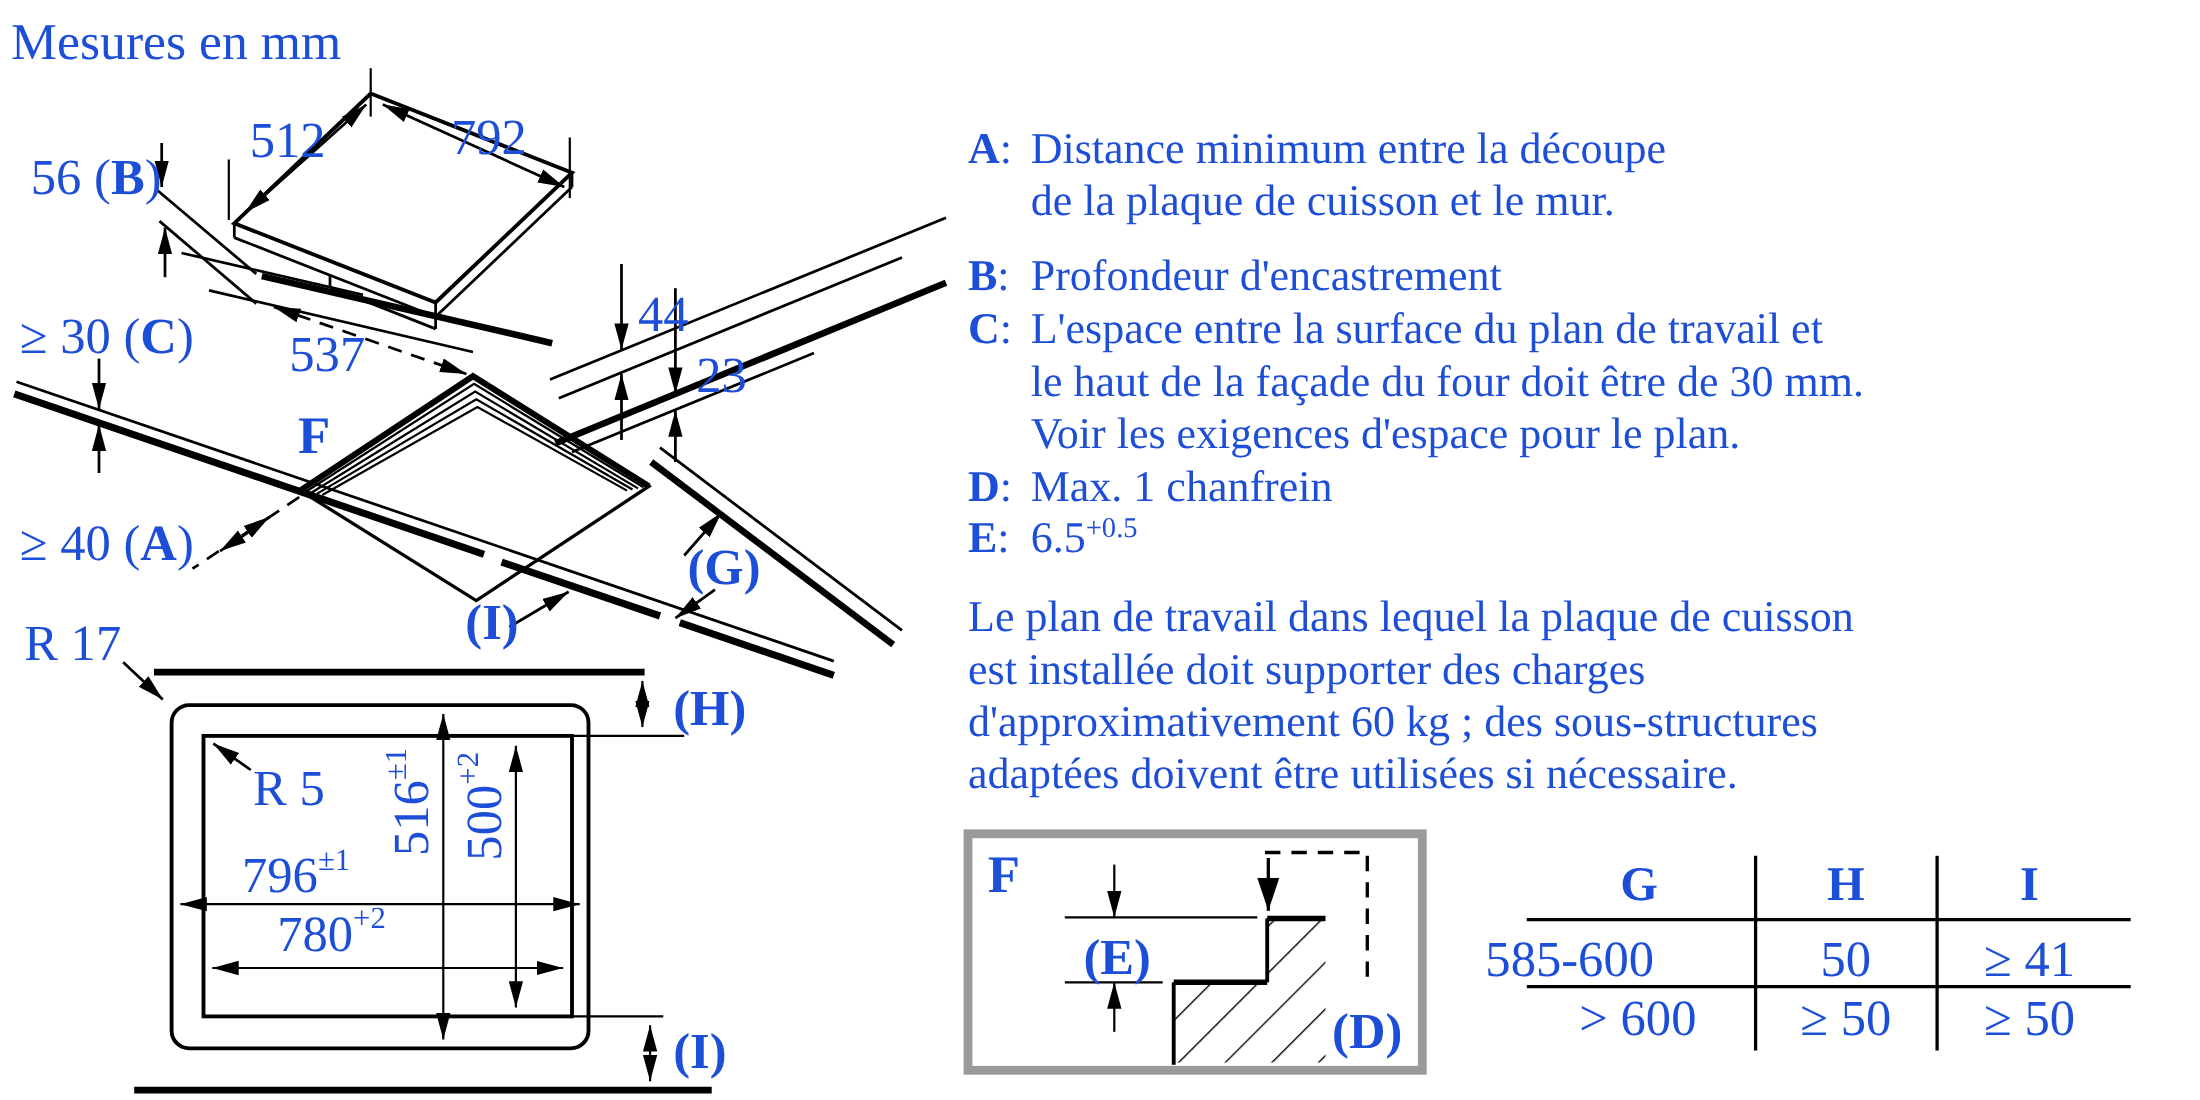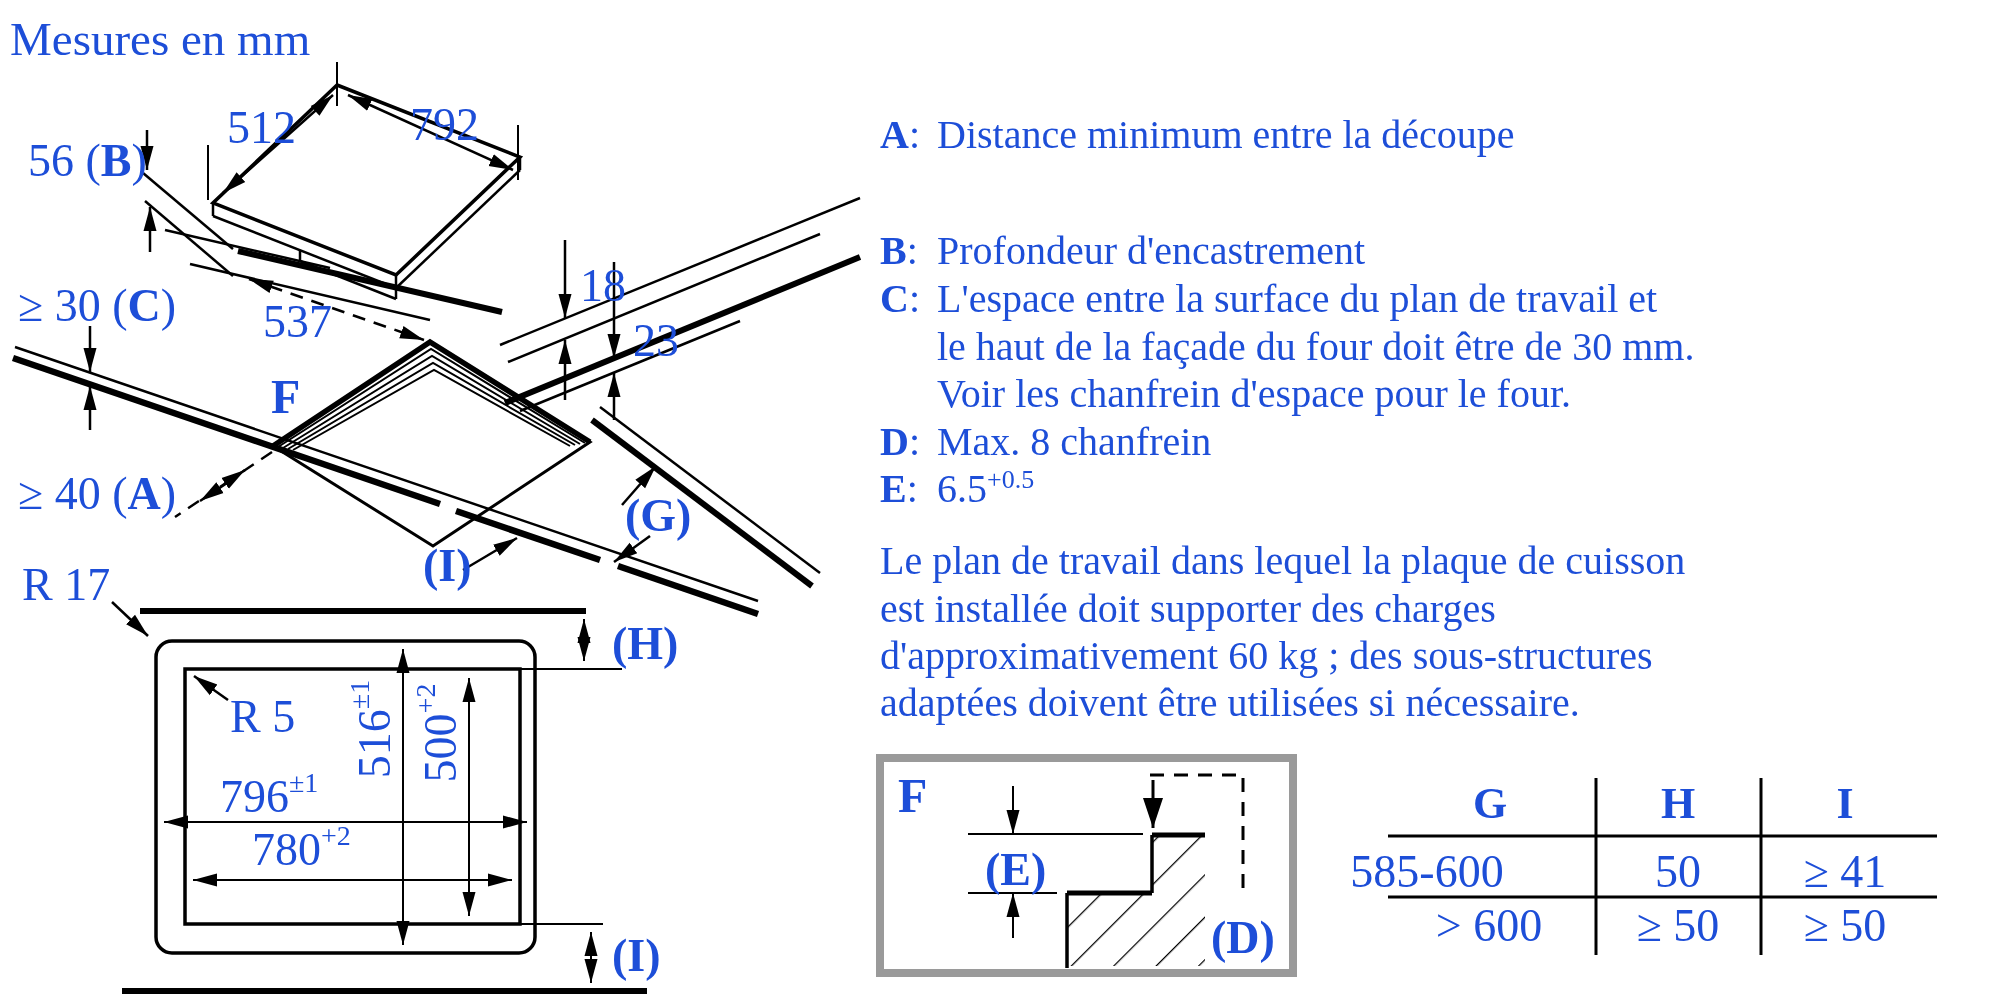--- a/index.html
+++ b/index.html
@@ -161,21 +161,21 @@
   <div class="lbl big" style="left:10px;top:16px;">Mesures en mm</div>
 
   <div class="lbl num" style="left:227px;top:105px;">512</div>
   <div class="lbl num" style="left:410px;top:102px;">792</div>
 
   <div class="lbl num" style="left:28px;top:138px;"><span>56 (</span><span class="bold">B</span><span>)</span></div>
 
   <div class="lbl num" style="left:18px;top:283px;"><span>≥ 30 (</span><span class="bold">C</span><span>)</span></div>
 
   <div class="lbl num" style="left:263px;top:299px;">537</div>
-  <div class="lbl num" style="left:580px;top:263px;">18</div>
+  <div class="lbl num" style="left:580px;top:263px;">44</div>
   <div class="lbl num" style="left:633px;top:318px;">23</div>
 
   <div class="lbl num bold" style="left:271px;top:373px;font-size:48px;">F</div>
 
   <div class="lbl num" style="left:18px;top:471px;"><span>≥ 40 (</span><span class="bold">A</span><span>)</span></div>
 
   <div class="lbl num bold" style="left:625px;top:493px;">(G)</div>
   <div class="lbl num bold" style="left:423px;top:543px;">(I)</div>
   <div class="lbl num bold" style="left:612px;top:621px;">(H)</div>
 
@@ -185,31 +185,32 @@
   <div class="lbl num rot" style="left:374px;top:729px;"><span>516</span><sup class="tol">±1</sup></div>
   <div class="lbl num rot" style="left:440px;top:733px;"><span>500</span><sup class="tol">+2</sup></div>
 
   <div class="lbl num" style="left:220px;top:773px;"><span>796</span><sup class="tol">±1</sup></div>
   <div class="lbl num" style="left:252px;top:826px;"><span>780</span><sup class="tol">+2</sup></div>
 
   <div class="lbl num bold" style="left:612px;top:933px;">(I)</div>
 
   <div class="lbl defkey" style="left:880px;top:115px;"><span>A</span><span style="font-weight:normal;">:</span></div>
   <div class="lbl deftext" style="left:937px;top:115px;">Distance minimum entre la découpe</div>
+  <div class="lbl deftext" style="left:937px;top:162px;">de la plaque de cuisson et le mur.</div>
 
   <div class="lbl defkey" style="left:880px;top:231px;"><span>B</span><span style="font-weight:normal;">:</span></div>
   <div class="lbl deftext" style="left:937px;top:231px;">Profondeur d'encastrement</div>
 
   <div class="lbl defkey" style="left:880px;top:279px;"><span>C</span><span style="font-weight:normal;">:</span></div>
   <div class="lbl deftext" style="left:937px;top:279px;">L'espace entre la surface du plan de travail et</div>
   <div class="lbl deftext" style="left:937px;top:327px;">le haut de la façade du four doit être de 30 mm.</div>
-  <div class="lbl deftext" style="left:937px;top:374px;">Voir les chanfrein d'espace pour le four.</div>
+  <div class="lbl deftext" style="left:937px;top:374px;">Voir les exigences d'espace pour le plan.</div>
 
   <div class="lbl defkey" style="left:880px;top:422px;"><span>D</span><span style="font-weight:normal;">:</span></div>
-  <div class="lbl deftext" style="left:937px;top:422px;">Max. 8 chanfrein</div>
+  <div class="lbl deftext" style="left:937px;top:422px;">Max. 1 chanfrein</div>
 
   <div class="lbl defkey" style="left:880px;top:469px;"><span>E</span><span style="font-weight:normal;">:</span></div>
   <div class="lbl deftext" style="left:937px;top:469px;"><span>6.5</span><span class="esup">+0.5</span></div>
 
   <div class="lbl deftext" style="left:880px;top:541px;">Le plan de travail dans lequel la plaque de cuisson</div>
   <div class="lbl deftext" style="left:880px;top:589px;">est installée doit supporter des charges</div>
   <div class="lbl deftext" style="left:880px;top:636px;">d'approximativement 60 kg ; des sous-structures</div>
   <div class="lbl deftext" style="left:880px;top:683px;">adaptées doivent être utilisées si nécessaire.</div>
 
   <div class="lbl bold" style="left:898px;top:772px;font-size:48px;">F</div>

